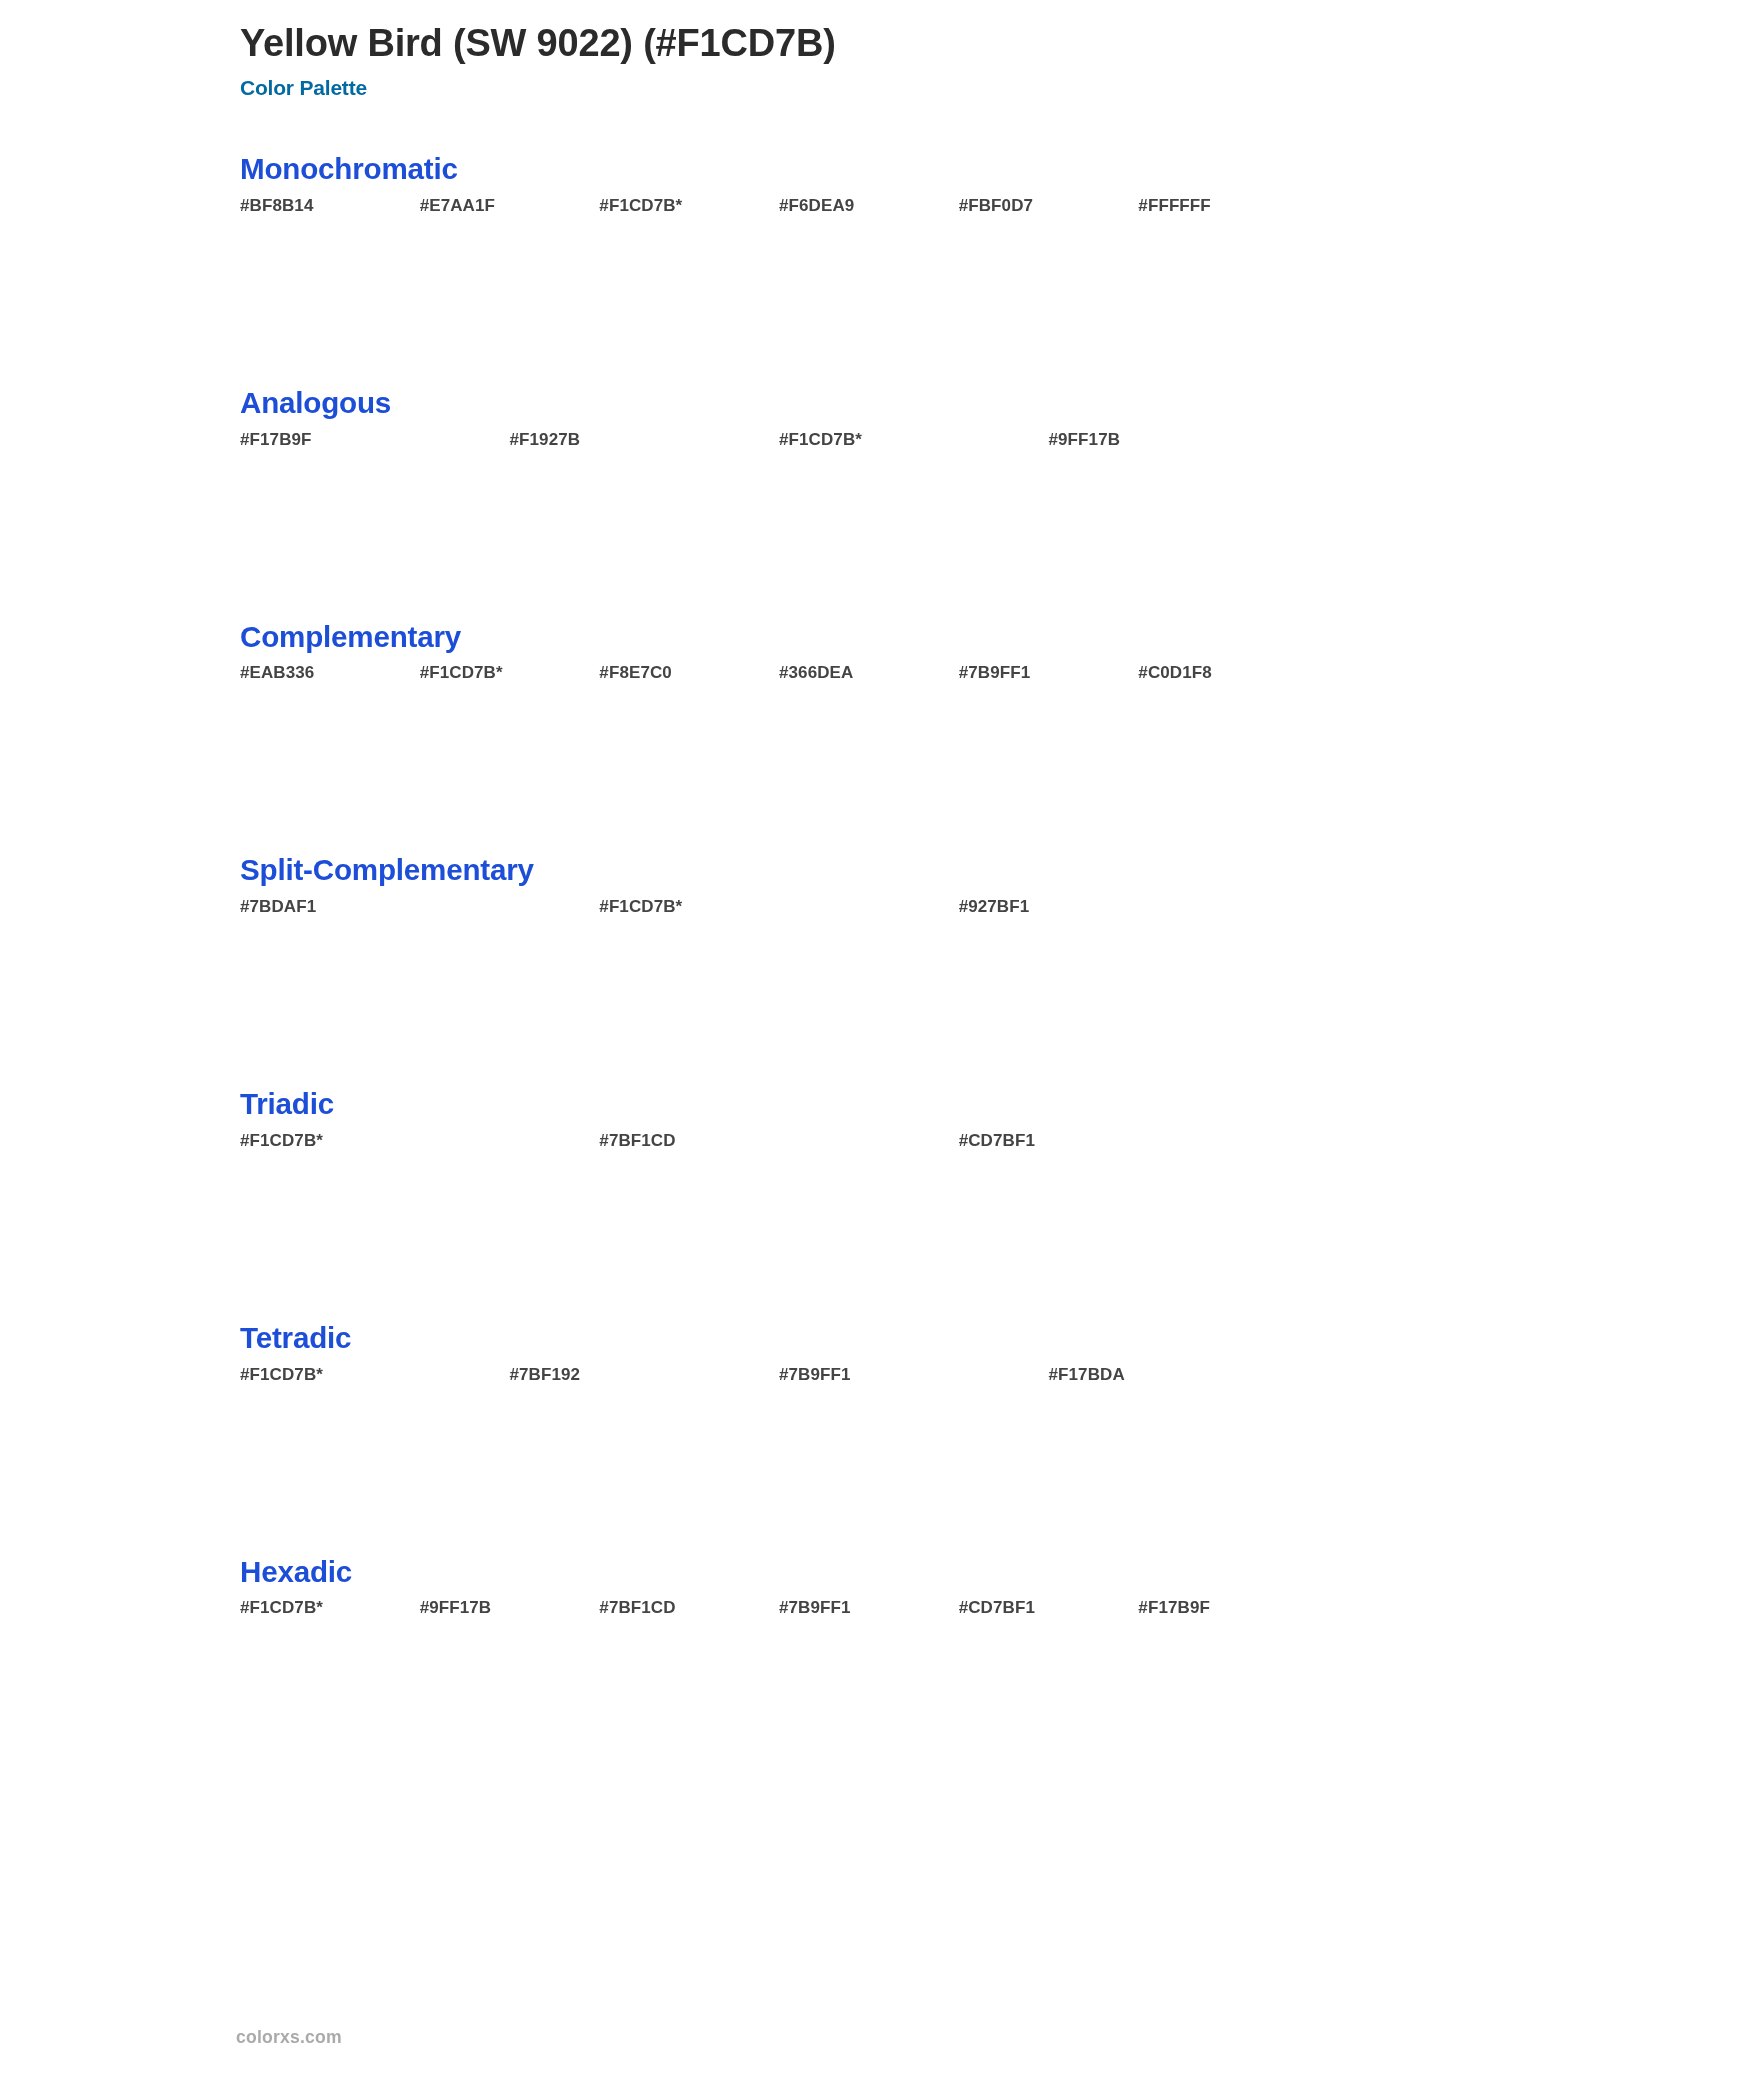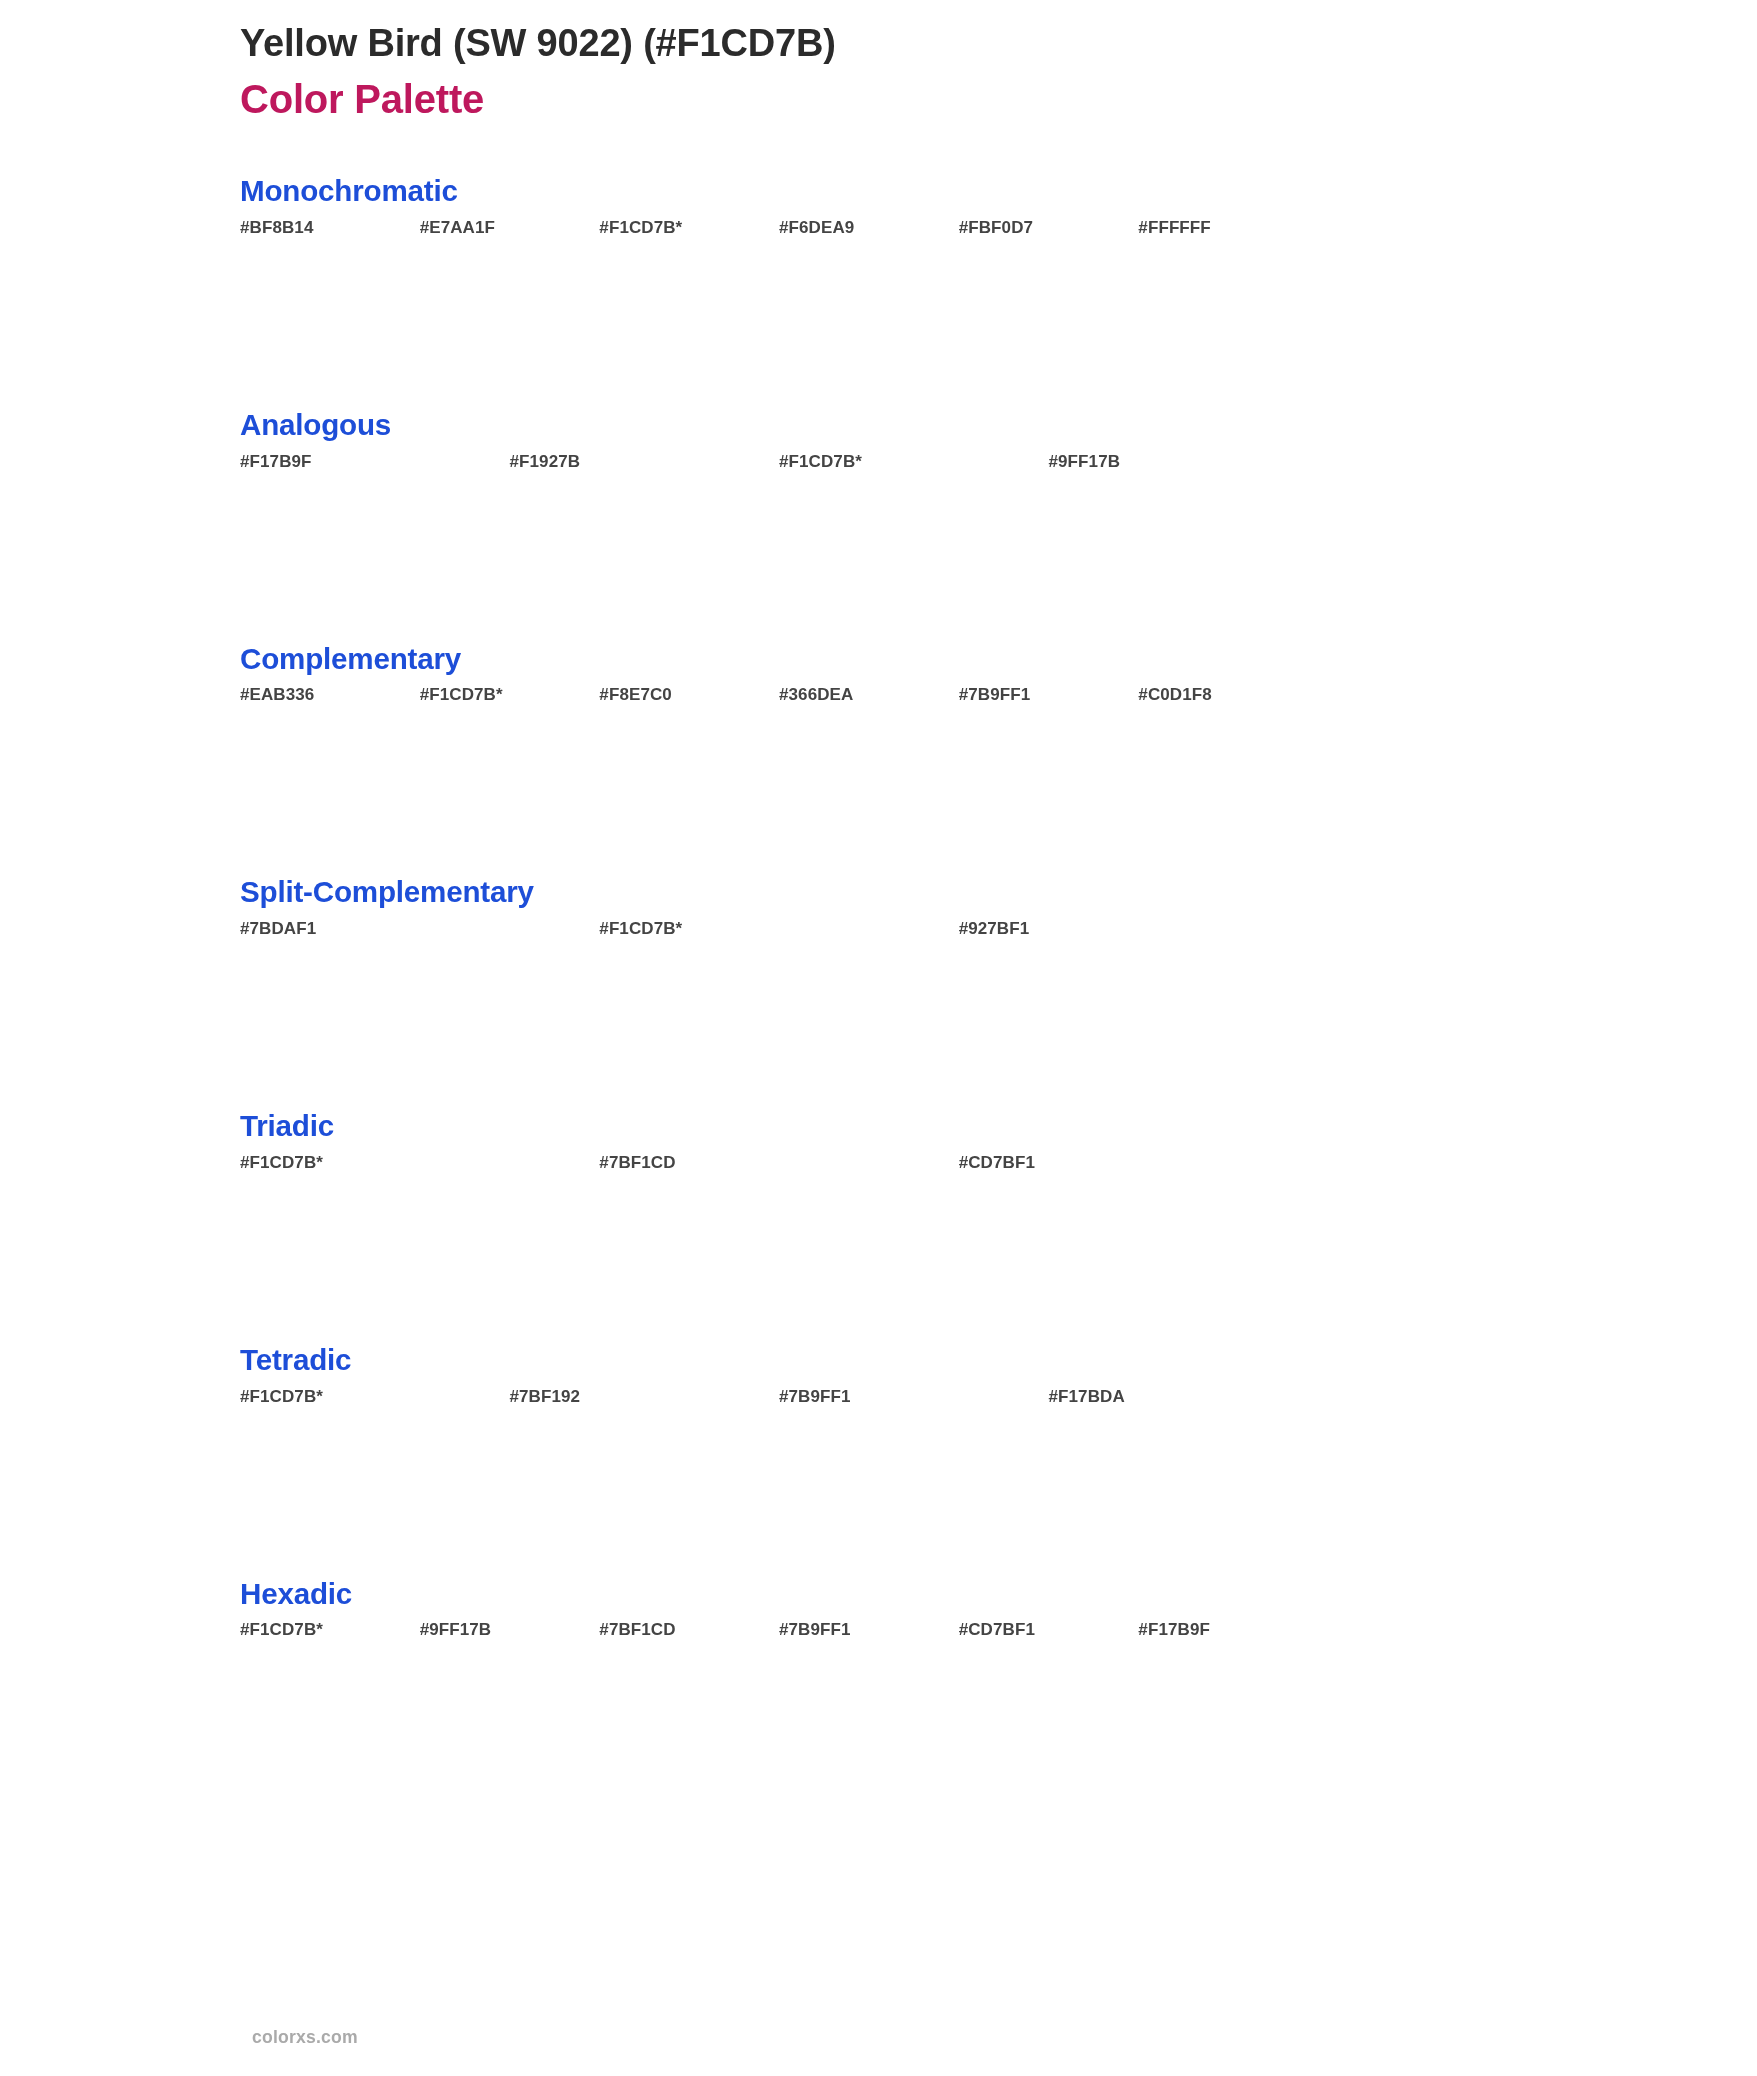--- a/index.html
+++ b/index.html
@@ -27,23 +27,23 @@
   .title {
     font-size: 38px;
     font-weight: bold;
     color: #2b2b2b;
     letter-spacing: -0.2px;
     line-height: 1.12;
     margin: 0;
     padding: 0;
   }
   .subtitle {
-    font-size: 40px;
-    font-weight: bold;
-    color: #be185d;
+    font-size: 21px;
+    font-weight: bold;
+    color: #0369a1;
     letter-spacing: -0.2px;
     line-height: 1.15;
     margin: 11.2px 0 0 0;
     padding: 0;
   }
   .sections {
     margin-top: 53px;
   }
   .section {
     padding-left: 240px;
@@ -83,21 +83,21 @@
     border-radius: 10.4px;
   }
   .swatch-chip.is-white {
     box-shadow: inset 0 0 0 0.8px #e8e8e8;
   }
   .row-gap {
     height: 42px;
   }
   .footer {
     position: absolute;
-    left: 252px;
+    left: 236px;
     top: 2027px;
     font-size: 17.6px;
     font-weight: bold;
     color: #aaaaaa;
     letter-spacing: 0.2px;
   }
 </style>
 </head>
 <body>
 

